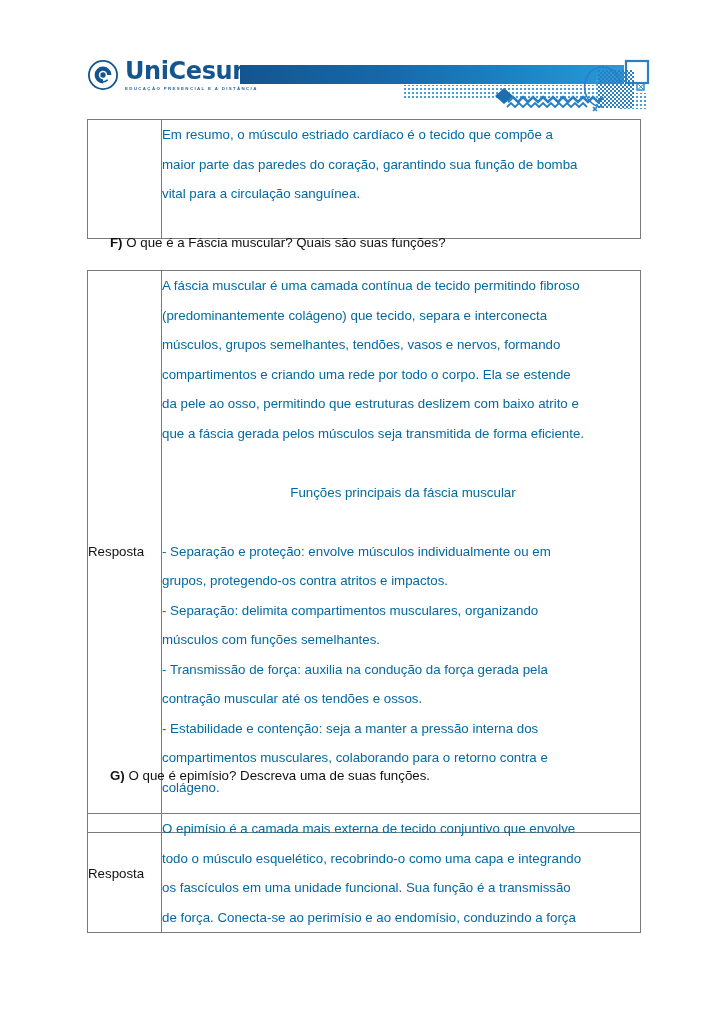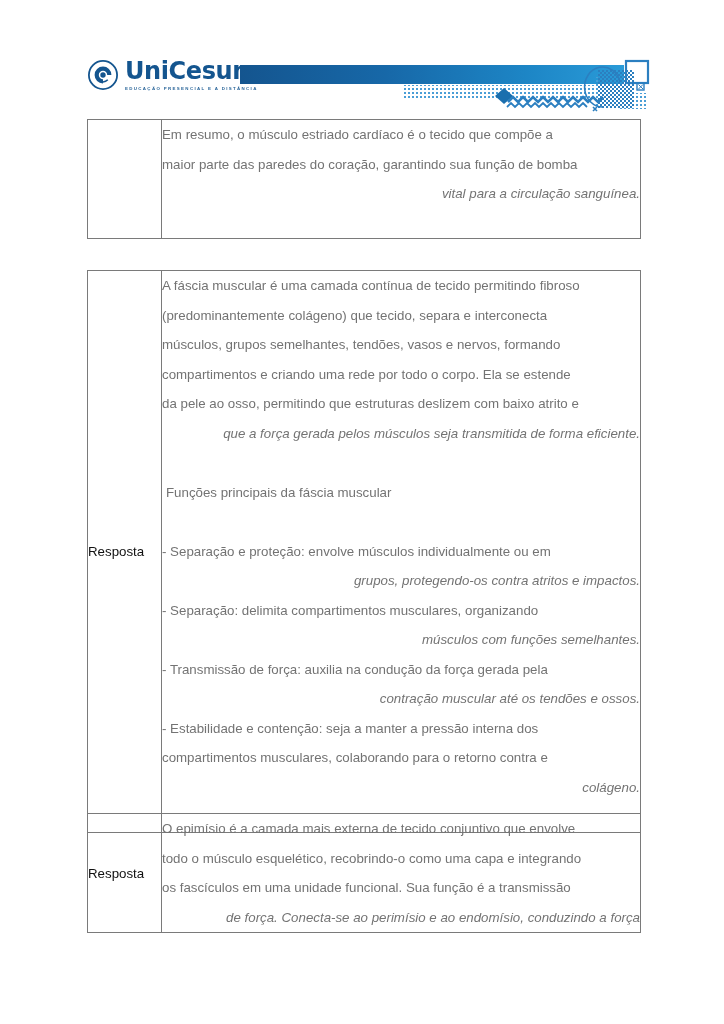--- a/index.html
+++ b/index.html
@@ -110,34 +110,33 @@
     color: #111;
     padding: 2px 4px;
   }
 
   .body-cell {
     padding: 9px 13px 9px 14px;
     font-size: 13.3px;
     line-height: 29.5px;
     text-align: justify;
     text-justify: inter-word;
-    color: #737373;
+    color: #0369a1;
   }
   .body-cell p {
     margin: 0;
   }
   .body-cell p.last-line {
-    text-align: right;
-    font-style: italic;
+    text-align: left;
   }
   .spacer-line {
     height: 29.5px;
   }
   .heading-line {
-    text-align: left;
+    text-align: center;
     padding-left: 4px;
   }
 
   
   .question {
     position: absolute;
     left: 110px;
     font-size: 13.3px;
     color: #111;
     white-space: nowrap;
@@ -214,32 +213,36 @@
       <td class="col-body body-cell">
         <p>Em resumo, o músculo estriado cardíaco é o tecido que compõe a</p>
         <p>maior parte das paredes do coração, garantindo sua função de bomba</p>
         <p class="last-line">vital para a circulação sanguínea.</p>
         <div class="spacer-line"></div>
       </td>
     </tr>
   </tbody>
     </table>
 
+  <div class="question" id="question-f">
+    <span class="q-letter">F)</span>
+    <span>O que é a Fáscia muscular? Quais são suas funções?</span>
+  </div>
 
   <table class="tbl" id="table-fascia">
     <tbody>
         <tr>
       <td class="col-label label-cell">Resposta</td>
       <td class="col-body body-cell">
         <p>A fáscia muscular é uma camada contínua de tecido permitindo fibroso</p>
         <p>(predominantemente colágeno) que tecido, separa e interconecta</p>
         <p>músculos, grupos semelhantes, tendões, vasos e nervos, formando</p>
         <p>compartimentos e criando uma rede por todo o corpo. Ela se estende</p>
         <p>da pele ao osso, permitindo que estruturas deslizem com baixo atrito e</p>
-        <p class="last-line">que a força gerada pelos músculos seja transmitida de forma eficiente.</p>
+        <p class="last-line">que a fáscia gerada pelos músculos seja transmitida de forma eficiente.</p>
 
         <div class="spacer-line"></div>
 
         <p class="heading-line"> Funções principais da fáscia muscular</p>
 
         <div class="spacer-line"></div>
 
         <p>- Separação e proteção: envolve músculos individualmente ou em</p>
         <p class="last-line">grupos, protegendo-os contra atritos e impactos.</p>
 
@@ -252,20 +255,24 @@
         <p>- Estabilidade e contenção: seja a manter a pressão interna dos</p>
         <p>compartimentos musculares, colaborando para o retorno contra e</p>
         <p class="last-line">colágeno.</p>
 
         <div class="spacer-line"></div>
       </td>
     </tr>
   </tbody>
     </table>
 
+  <div class="question" id="question-g">
+    <span class="q-letter">G)</span>
+    <span>O que é epimísio? Descreva uma de suas funções.</span>
+  </div>
 
   <table class="tbl" id="table-epimisio">
     <tbody>
         <tr>
       <td class="col-label label-cell">Resposta</td>
       <td class="col-body body-cell">
         <p>O epimísio é a camada mais externa de tecido conjuntivo que envolve</p>
         <p>todo o músculo esquelético, recobrindo-o como uma capa e integrando</p>
         <p>os fascículos em uma unidade funcional. Sua função é a transmissão</p>
         <p class="last-line">de força. Conecta-se ao perimísio e ao endomísio, conduzindo a força</p>

